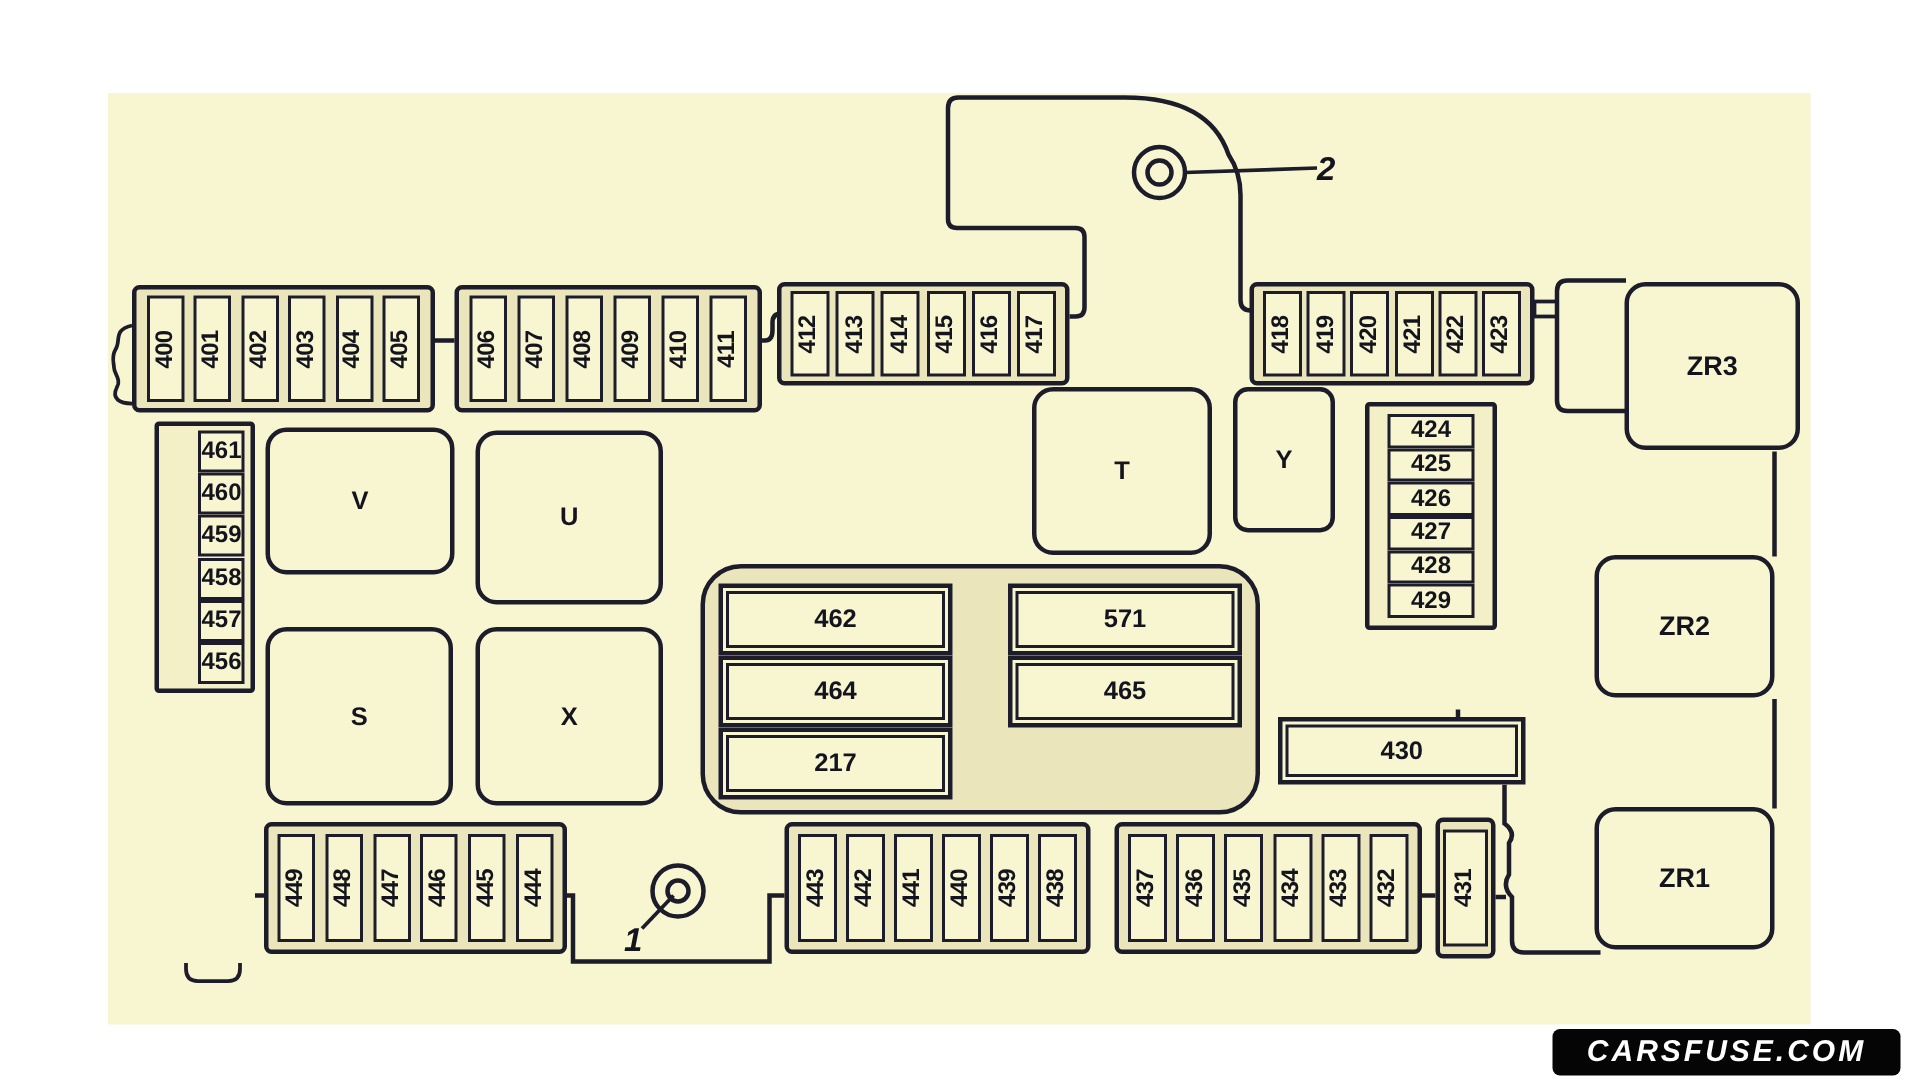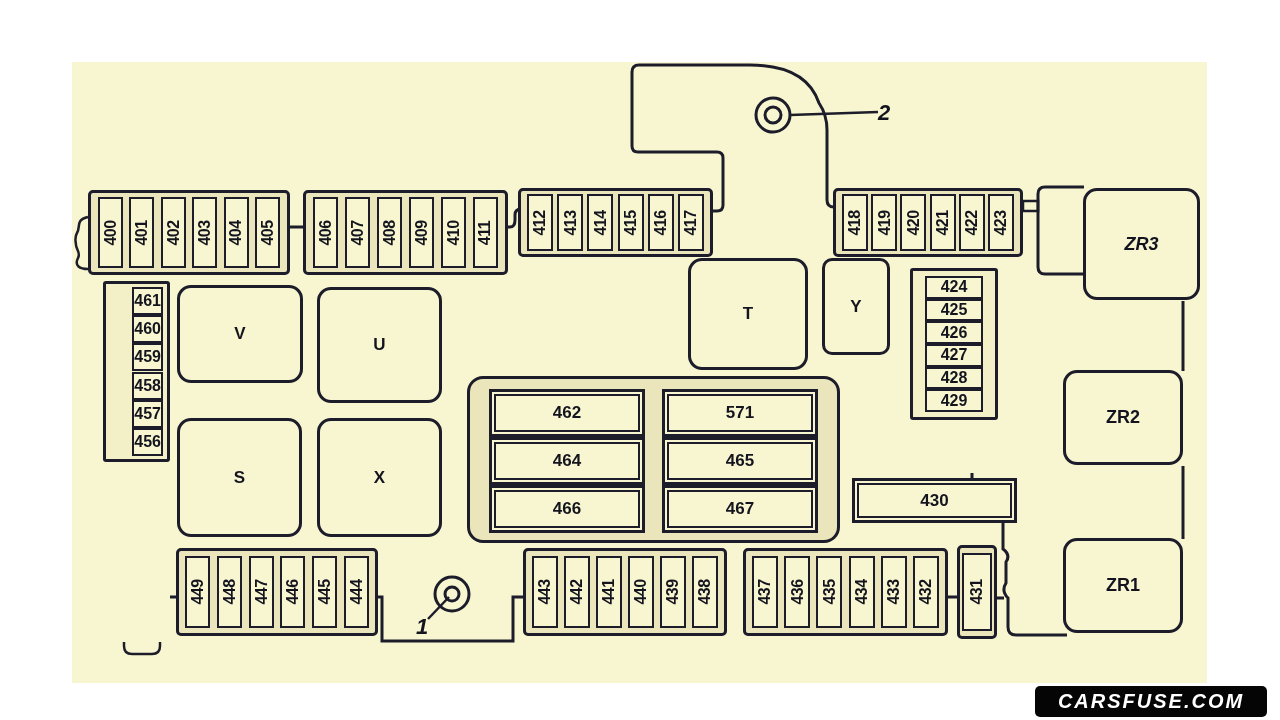--- a/index.html
+++ b/index.html
@@ -17,23 +17,23 @@
   .hgroup{border:3px solid #1c1c2a;border-radius:3px;background:#f3efc6;
     display:flex;flex-direction:column;justify-content:space-between;}
   .hfuse{border:2px solid #1c1c2a;background:#f8f6d0;display:flex;align-items:center;justify-content:center;
     font-size:16px;font-weight:bold;color:#14141f;}
   
   .dfuse{border:3px solid #1c1c2a;background:#f8f6d0;padding:2px;}
   .dfuse .inner{border:2px solid #1c1c2a;background:#f8f6d0;width:100%;height:100%;box-sizing:border-box;
     display:flex;align-items:center;justify-content:center;font-size:17px;font-weight:bold;color:#14141f;}
   .relay{border:3px solid #1c1c2a;border-radius:14px;background:#f8f6d0;
     display:flex;align-items:center;justify-content:center;font-size:17px;font-weight:bold;color:#14141f;}
-  .centergrid{border:3px solid #1c1c2a;border-radius:16px;background:#eae5bb;
+  .centergrid{border:3px solid #1c1c2a;border-radius:27px;background:#eae5bb;
     display:grid;grid-template-columns:156px 156px;justify-content:space-between;align-content:space-between;
-    padding:10px 19px;}
+    padding:10px 9px;}
   .callout{position:absolute;font-size:22px;font-weight:bold;font-style:italic;color:#14141f;}
   .badge{position:absolute;left:1035px;top:686px;width:232px;height:31px;background:#050505;border-radius:5px;
     display:flex;align-items:center;justify-content:center;color:#ffffff;font-weight:bold;font-style:italic;
     font-size:20px;letter-spacing:2px;}
 </style>
 </head>
 <body>
 
 <div class="board">
 
@@ -190,21 +190,21 @@
   <div class="abs relay" style="left:245px;top:356px;width:125px;height:119px;">
       <span>X</span>
     </div>
   <div class="abs relay" style="left:616px;top:196px;width:120px;height:112px;">
       <span>T</span>
     </div>
   <div class="abs relay" style="left:750px;top:196px;width:68px;height:97px;border-radius:10px;">
       <span>Y</span>
     </div>
 
-  <div class="abs relay" style="left:1011px;top:126px;width:117px;height:112px;font-size:18px;font-style:italic;">
+  <div class="abs relay" style="left:1011px;top:126px;width:117px;height:112px;font-size:18px;">
       <span>ZR3</span>
     </div>
   <div class="abs relay" style="left:991px;top:308px;width:120px;height:95px;font-size:18px;">
       <span>ZR2</span>
     </div>
   <div class="abs relay" style="left:991px;top:476px;width:120px;height:95px;font-size:18px;">
       <span>ZR1</span>
     </div>
 
   <div class="abs centergrid" style="left:395px;top:314px;width:373px;height:167px;">
@@ -214,24 +214,21 @@
     <div class="dfuse" style="height:38px">
         <div class="inner">571</div>
       </div>
     <div class="dfuse" style="height:38px">
         <div class="inner">464</div>
       </div>
     <div class="dfuse" style="height:38px">
         <div class="inner">465</div>
       </div>
     <div class="dfuse" style="height:38px">
-        <div class="inner">466</div>
-      </div>
-    <div class="dfuse" style="height:38px">
-        <div class="inner">467</div>
+        <div class="inner">217</div>
       </div>
   </div>
 
   <div class="abs hgroup" style="left:838px;top:206px;width:88px;height:152px;padding:5px 12px;">
     <div class="hfuse" style="height:25px">
         <span>424</span>
       </div>
     <div class="hfuse" style="height:25px">
         <span>425</span>
       </div>

